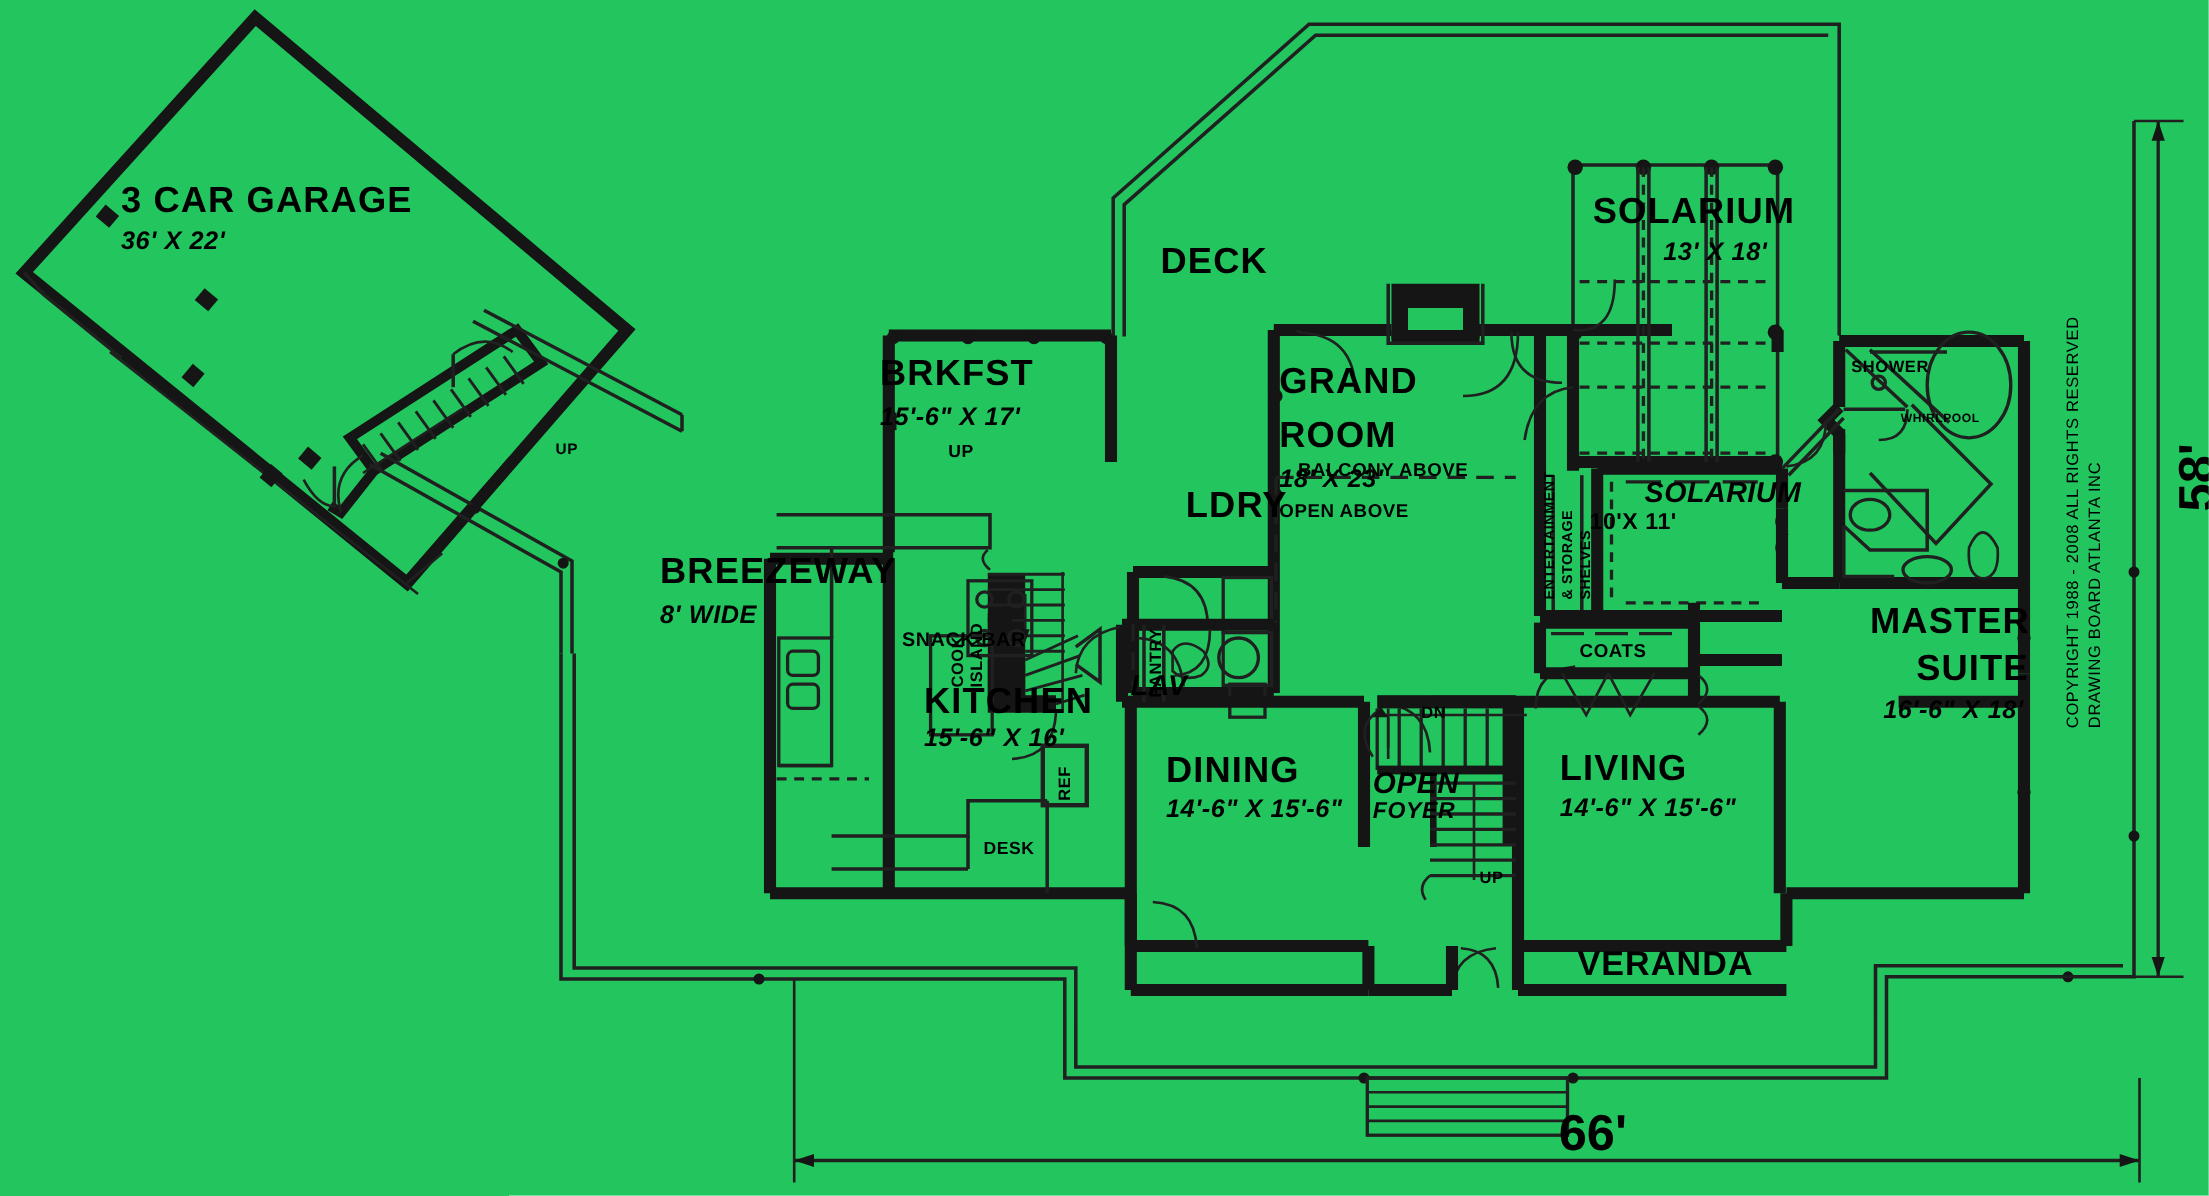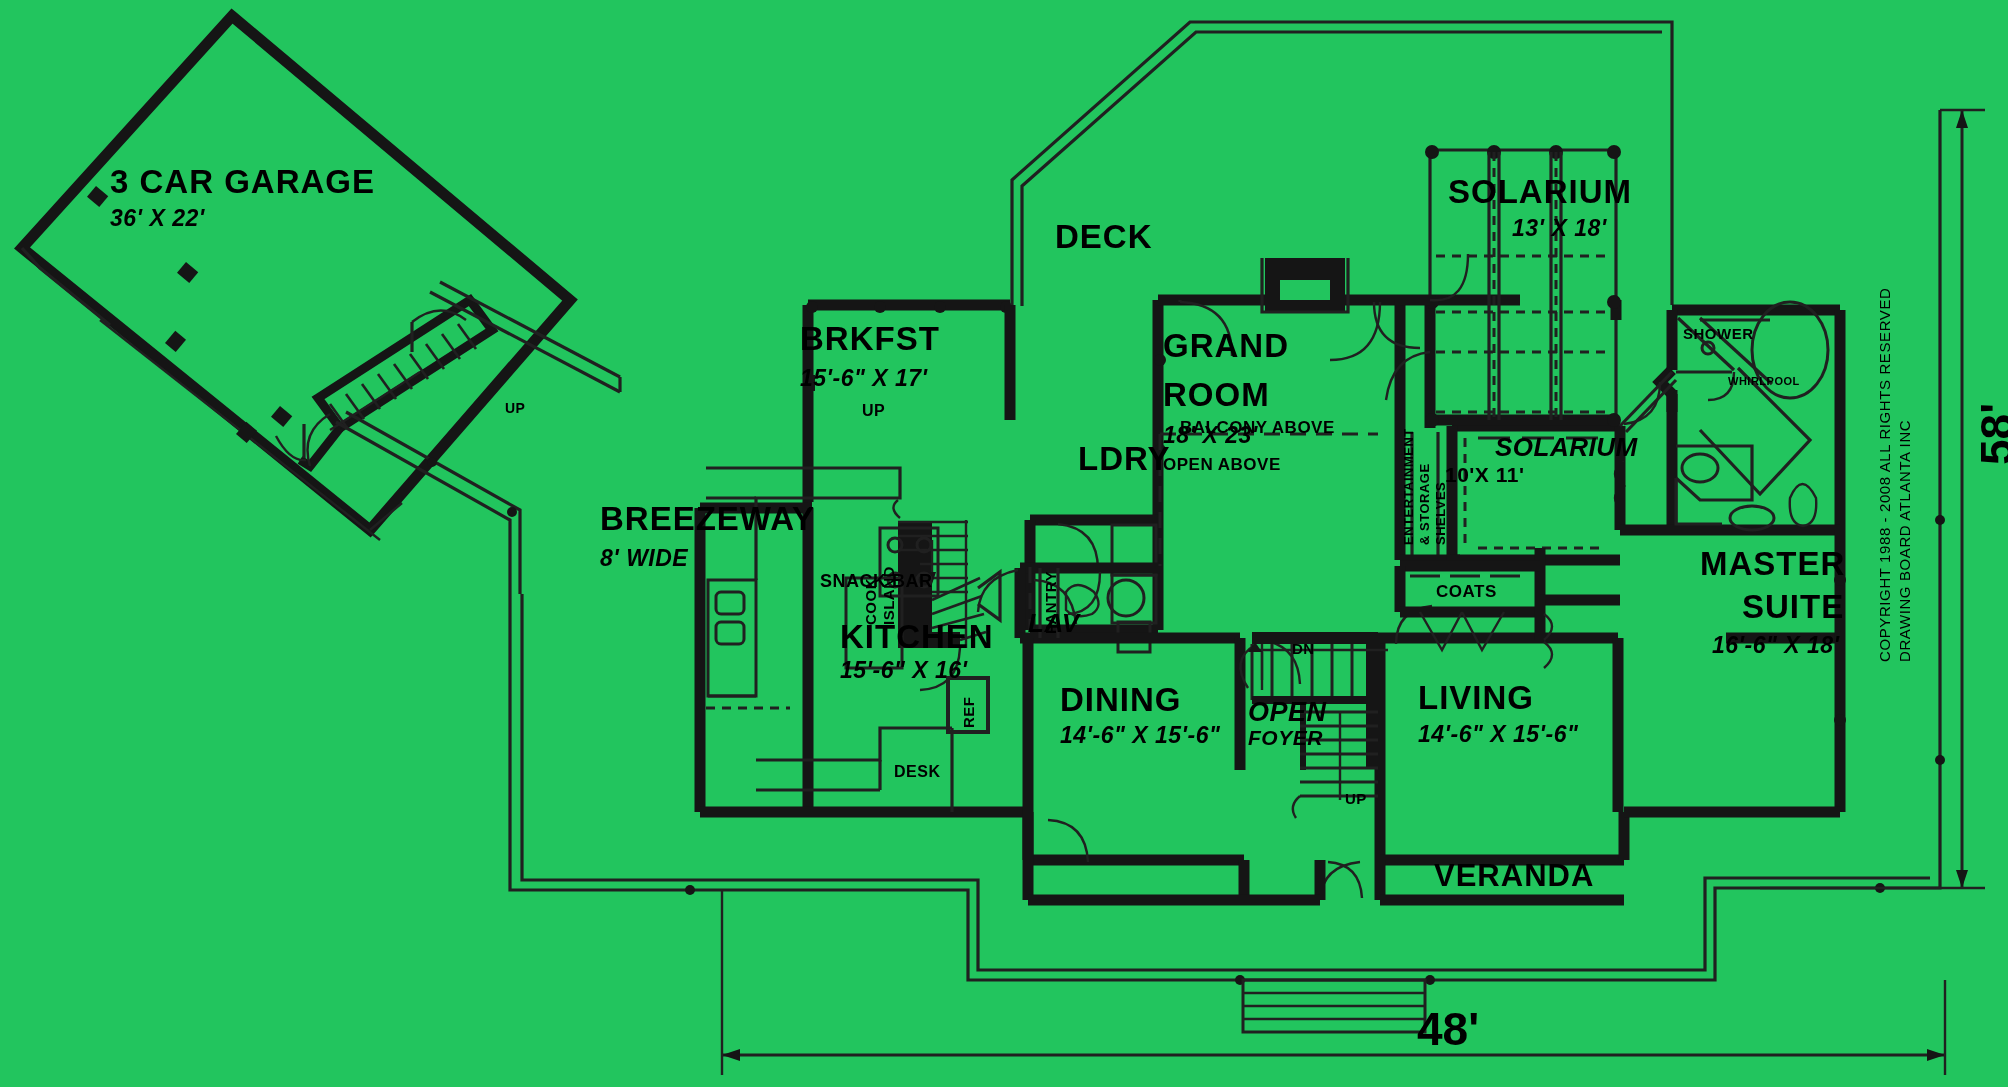--- a/index.html
+++ b/index.html
@@ -480,18 +480,18 @@
   <div class="lbl tiny" style="left:1345px;top:790px;font-size:15px;">UP</div>
 
   <div class="lbl big" style="left:1418px;top:679px;">LIVING</div>
   <div class="lbl mid" style="left:1418px;top:721px;">14'-6" X 15'-6"</div>
 
   <div class="lbl big" style="left:1434px;top:858px;font-size:31px;text-align:center;">VERANDA</div>
 
   <div class="lbl tiny" style="left:862px;top:402px;font-size:16px;">UP</div>
 
   <div class="lbl dim-big" style="left:1970px;top:465px;transform:rotate(-90deg);transform-origin:left top;">58'</div>
-  <div class="lbl dim-big" style="left:1417px;top:1002px;">48'</div>
+  <div class="lbl dim-big" style="left:1417px;top:1002px;">66'</div>
 
   <div class="lbl rot90" style="left:1876px;top:662px;font-size:15px;font-weight:normal;letter-spacing:0.6px;">COPYRIGHT 1988 - 2008 ALL RIGHTS RESERVED</div>
   <div class="lbl rot90" style="left:1896px;top:662px;font-size:15px;font-weight:normal;letter-spacing:0.6px;">DRAWING BOARD ATLANTA INC</div>
 
 </div>
 
 </body></html>

